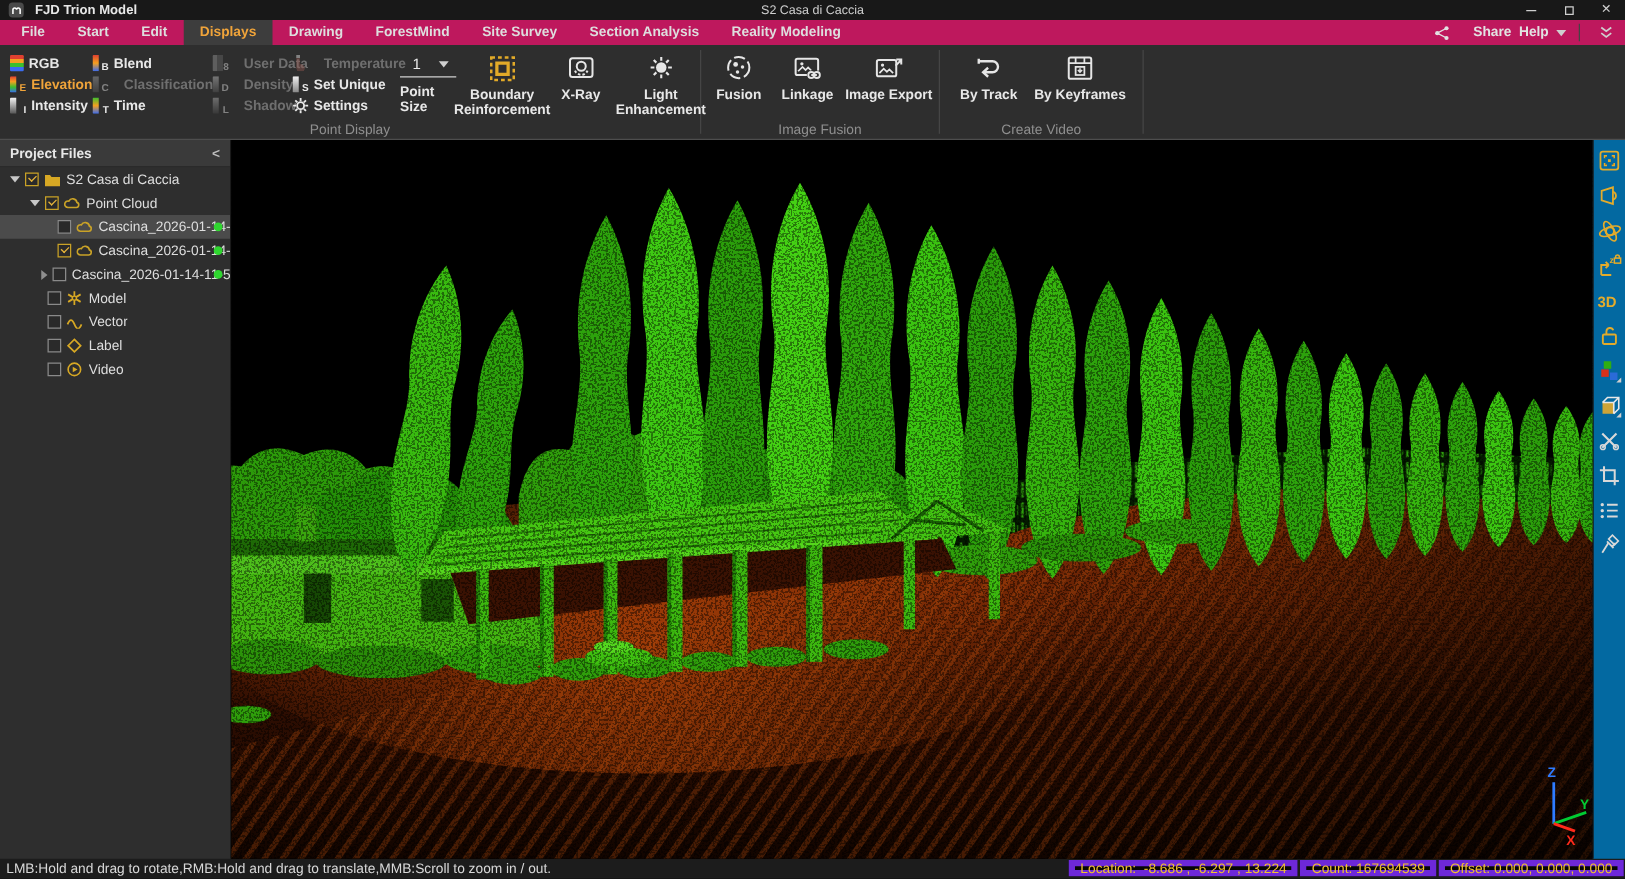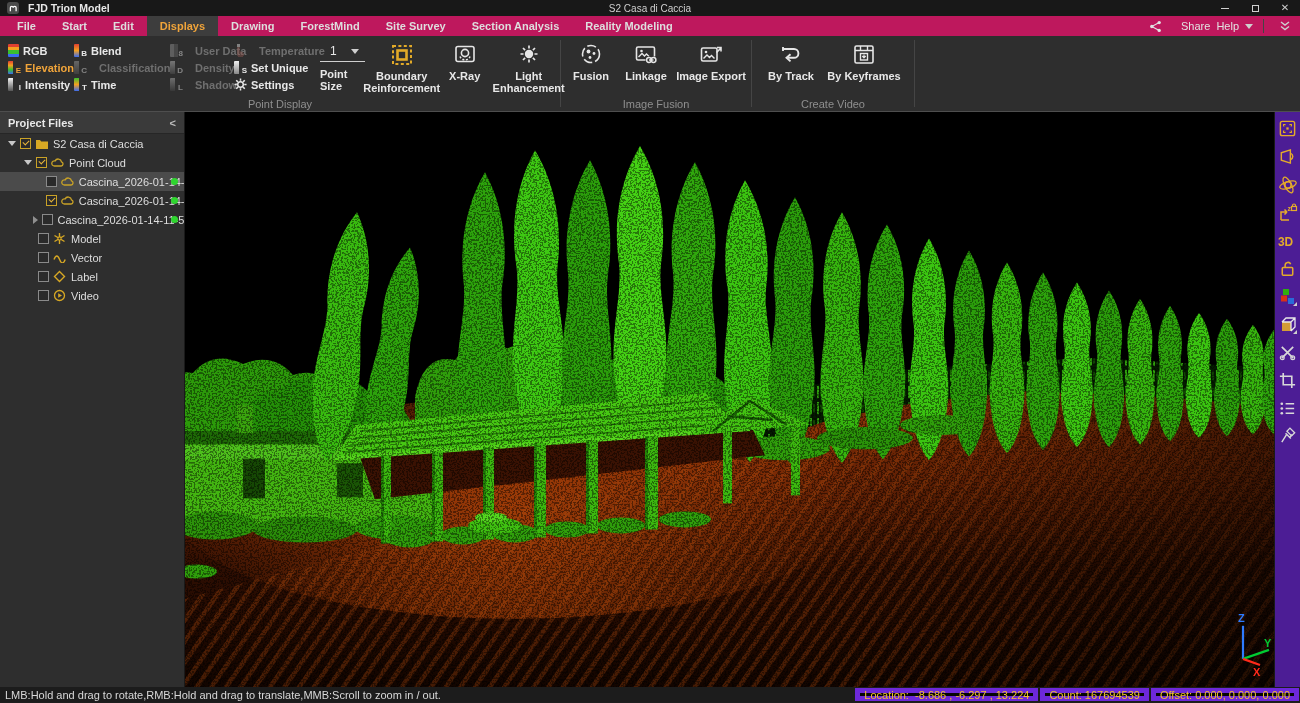--- a/index.html
+++ b/index.html
@@ -18,21 +18,21 @@
   .winbtn{width:30px;height:100%;display:flex;align-items:center;justify-content:center;color:#cfcfcf;}
   .glyph-min{width:8px;height:1px;background:#cfcfcf;}
   .glyph-max{width:7px;height:7px;border:1px solid #cfcfcf;}
   .glyph-close{font-size:10px;line-height:10px;color:#cfcfcf;}
 
   
   .menubar{height:20px;background:#be185d;display:flex;align-items:stretch;font-size:11px;padding-left:4px;position:relative;}
   .mtab{padding:0 13px;display:flex;align-items:center;color:#dedede;font-weight:bold;}
   .mtab.active{background:#3d3d3d;color:#f0a43a;}
   .menu-right{margin-left:auto;display:flex;align-items:center;gap:6px;padding-right:4px;}
-  .share-wrap,.help-wrap{display:flex;align-items:center;gap:19px;color:#e2e2e2;font-weight:normal;}
+  .share-wrap,.help-wrap{display:flex;align-items:center;gap:19px;color:#e2e2e2;font-weight:bold;}
   .caret{width:0;height:0;border-left:4px solid transparent;border-right:4px solid transparent;border-top:5px solid #cfcfcf;}
   .vsep{width:1px;height:14px;background:#444;margin:0 4px;}
   .dblchev{display:flex;flex-direction:column;gap:-2px;align-items:center;width:22px;}
 
   
   .ribbon{height:76px;background:#2e2e2e;border-bottom:1px solid #4e4e4e;display:flex;position:relative;}
   .rgroup{position:relative;height:100%;flex:none;}
   .rgroup-label{position:absolute;bottom:1px;left:0;right:0;text-align:center;font-size:11px;color:#8f8f8f;}
   .rsep{width:1px;background:#454545;margin:4px 0;flex:none;}
 
@@ -95,21 +95,21 @@
                      border-left:1.5px solid #e8b53a;border-bottom:1.5px solid #e8b53a;transform:rotate(-45deg);}
   .ticon{width:15px;height:13px;flex:none;margin-right:3px;display:flex;align-items:center;}
   .tlabel{white-space:nowrap;overflow:hidden;}
   .dot{width:7px;height:7px;border-radius:50%;background:#2fd62f;position:absolute;right:6px;top:6px;}
 
   
   .viewport{flex:1;position:relative;background:#000;}
   .viewport svg{position:absolute;inset:0;display:block;}
 
   
-  .rtoolbar{width:26px;background:#4c1d95;flex:none;display:flex;flex-direction:column;align-items:center;
+  .rtoolbar{width:26px;background:#0369a1;flex:none;display:flex;flex-direction:column;align-items:center;
             padding-top:6px;gap:7px;border-left:1px solid #1a1a1a;}
   .rt-btn{width:22px;height:21px;display:flex;align-items:center;justify-content:center;cursor:default;}
 
   
   .statusbar{height:15px;background:#1c1c1c;display:flex;align-items:center;font-size:11px;color:#d8d8d8;
              padding-left:5px;}
   .sb-boxes{margin-left:auto;display:flex;gap:2px;padding-right:1px;}
   .sb-box{background:#060606;border:5px solid #6d28d9;color:#f2c12e;font-size:11px;
           padding:0 4px;height:13px;display:flex;align-items:center;white-space:pre;}
 </style>

